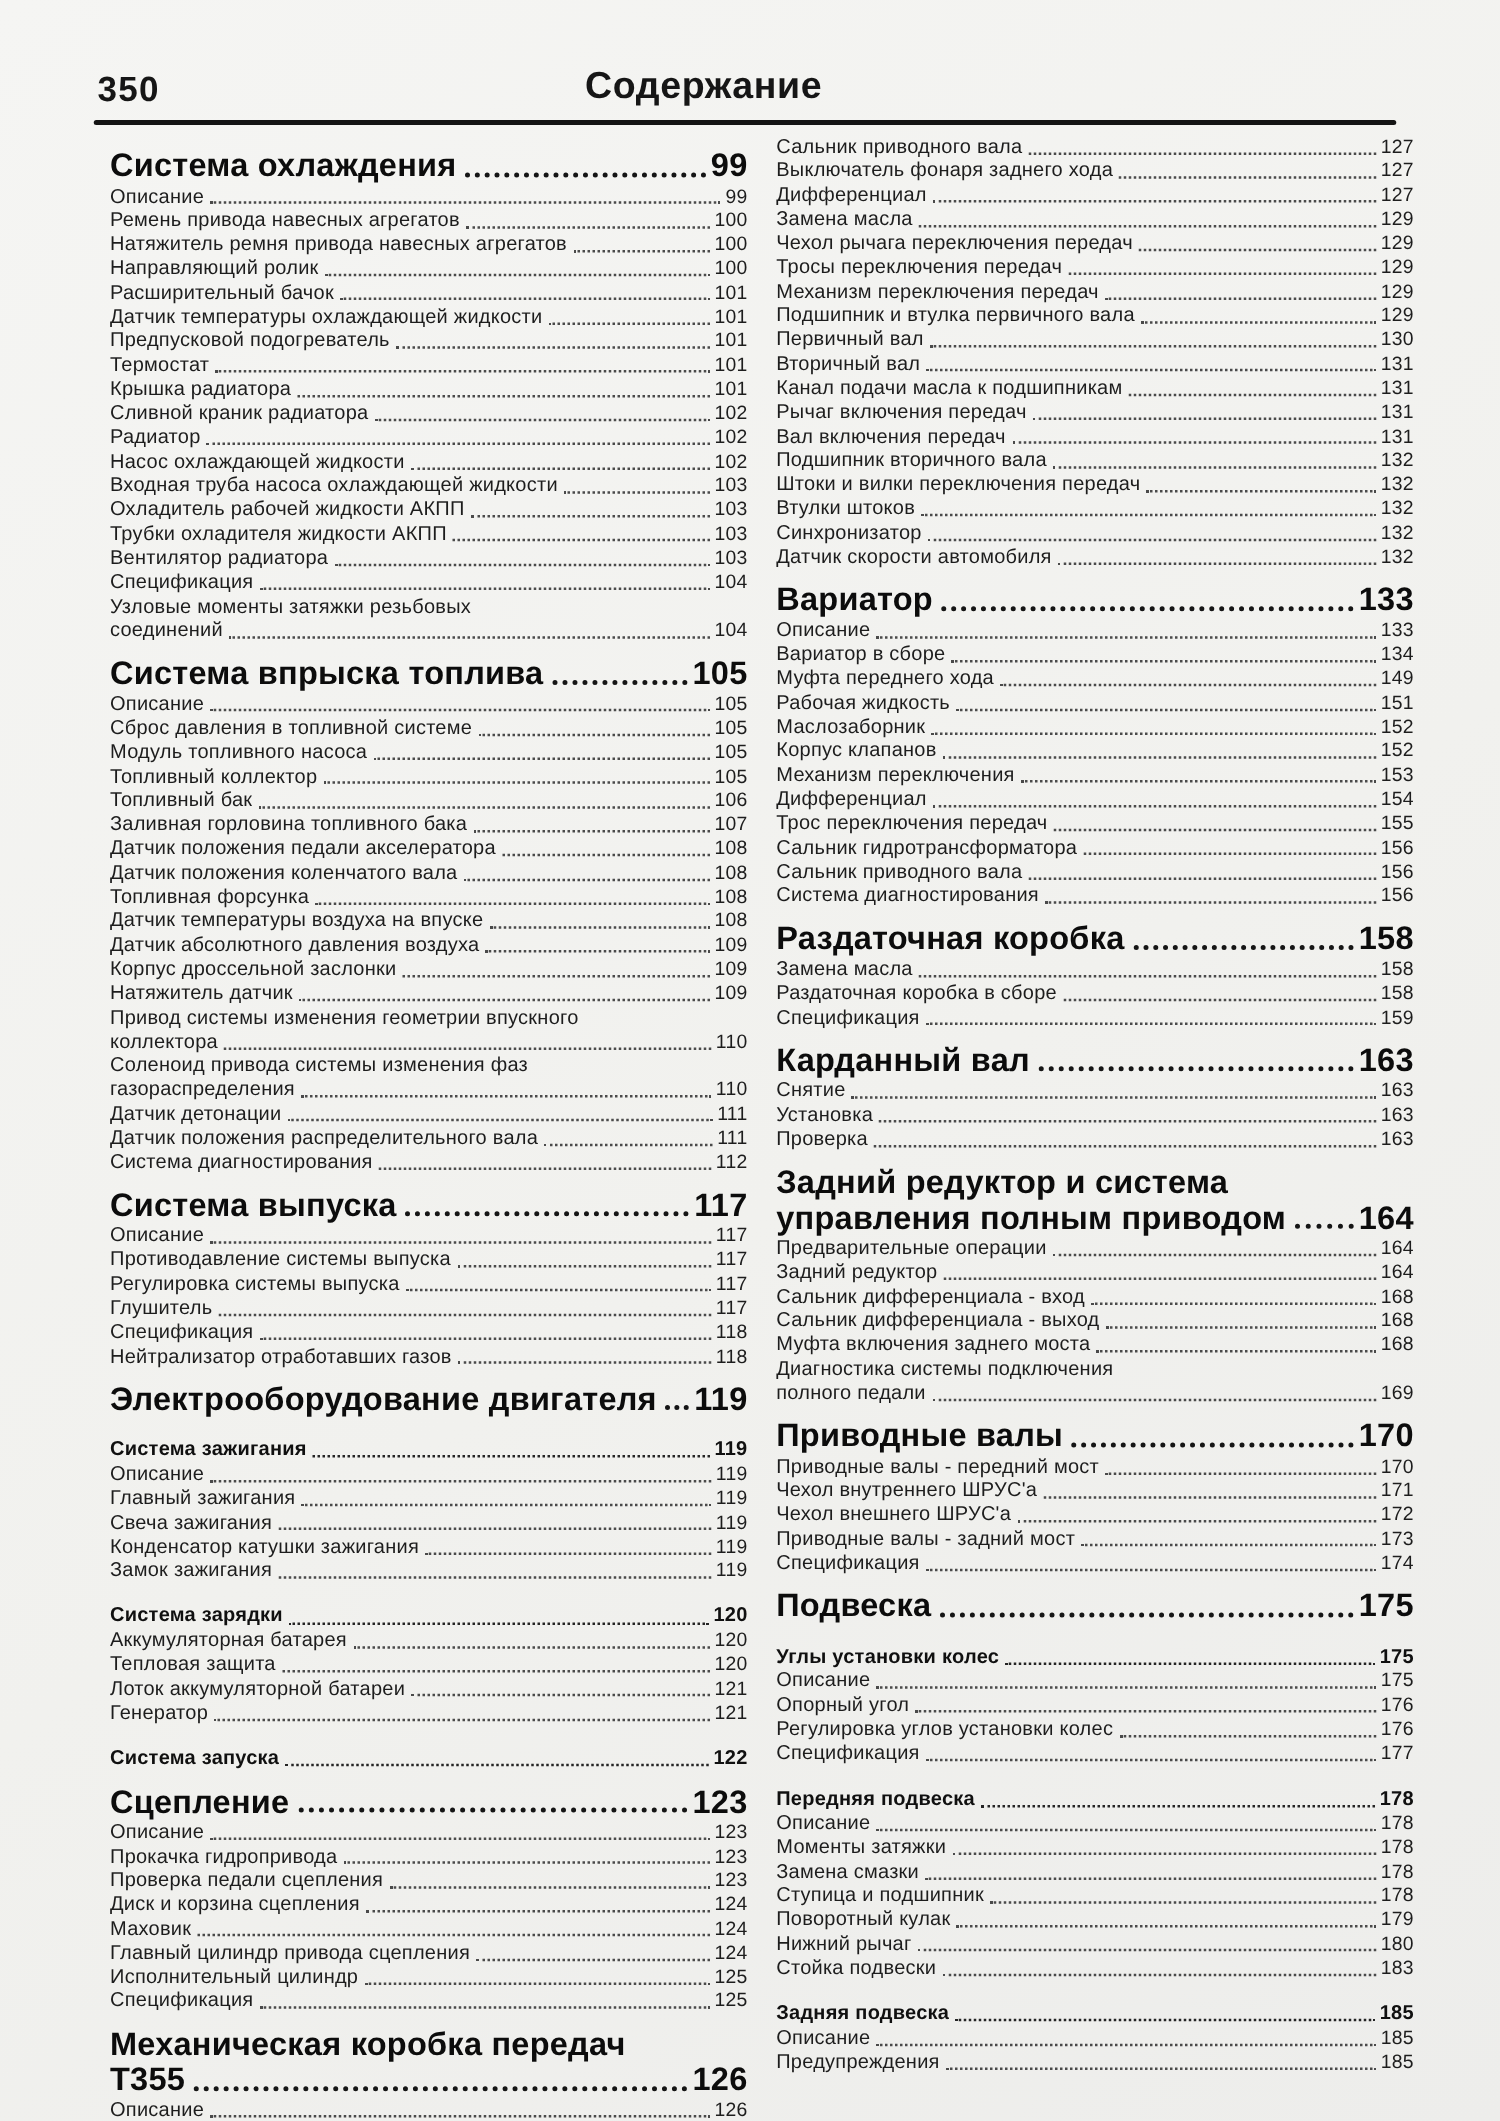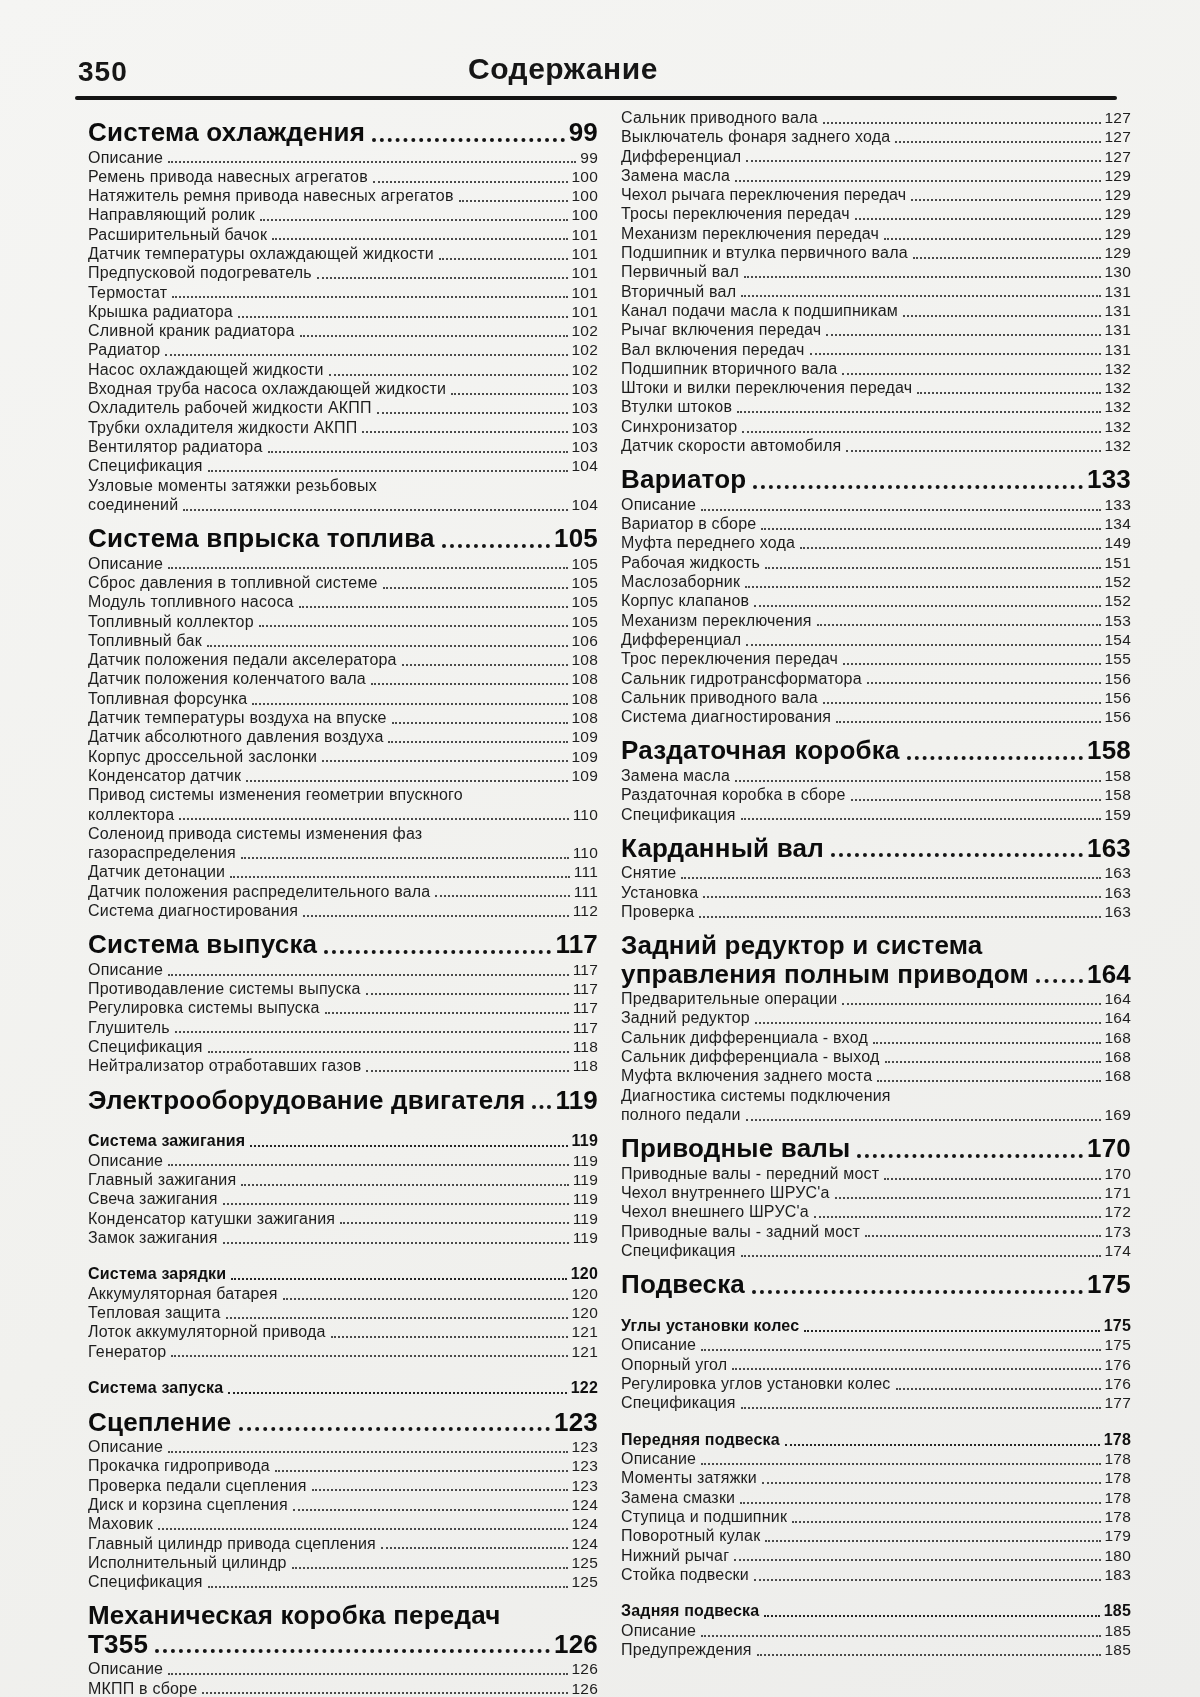--- a/index.html
+++ b/index.html
@@ -210,20 +210,27 @@
         </div>
         <div class="block entry">
           <div class="line">
             <span class="text">Топливный бак</span>
             <span class="leader"></span>
             <span class="pg">106</span>
           </div>
         </div>
         <div class="block entry">
           <div class="line">
+            <span class="text">Заливная горловина топливного бака</span>
+            <span class="leader"></span>
+            <span class="pg">107</span>
+          </div>
+        </div>
+        <div class="block entry">
+          <div class="line">
             <span class="text">Датчик положения педали акселератора</span>
             <span class="leader"></span>
             <span class="pg">108</span>
           </div>
         </div>
         <div class="block entry">
           <div class="line">
             <span class="text">Датчик положения коленчатого вала</span>
             <span class="leader"></span>
             <span class="pg">108</span>
@@ -252,21 +259,21 @@
         </div>
         <div class="block entry">
           <div class="line">
             <span class="text">Корпус дроссельной заслонки</span>
             <span class="leader"></span>
             <span class="pg">109</span>
           </div>
         </div>
         <div class="block entry">
           <div class="line">
-            <span class="text">Конденсатор датчик</span>
+            <span class="text">Натяжитель датчик</span>
             <span class="leader"></span>
             <span class="pg">109</span>
           </div>
         </div>
         <div class="block entry">
           <div class="line preline">
             <span class="text">Привод системы изменения геометрии впускного</span>
           </div>
           <div class="line">
             <span class="text">коллектора</span>
@@ -419,21 +426,21 @@
         </div>
         <div class="block entry">
           <div class="line">
             <span class="text">Тепловая защита</span>
             <span class="leader"></span>
             <span class="pg">120</span>
           </div>
         </div>
         <div class="block entry">
           <div class="line">
-            <span class="text">Лоток аккумуляторной привода</span>
+            <span class="text">Лоток аккумуляторной батареи</span>
             <span class="leader"></span>
             <span class="pg">121</span>
           </div>
         </div>
         <div class="block entry">
           <div class="line">
             <span class="text">Генератор</span>
             <span class="leader"></span>
             <span class="pg">121</span>
           </div>

